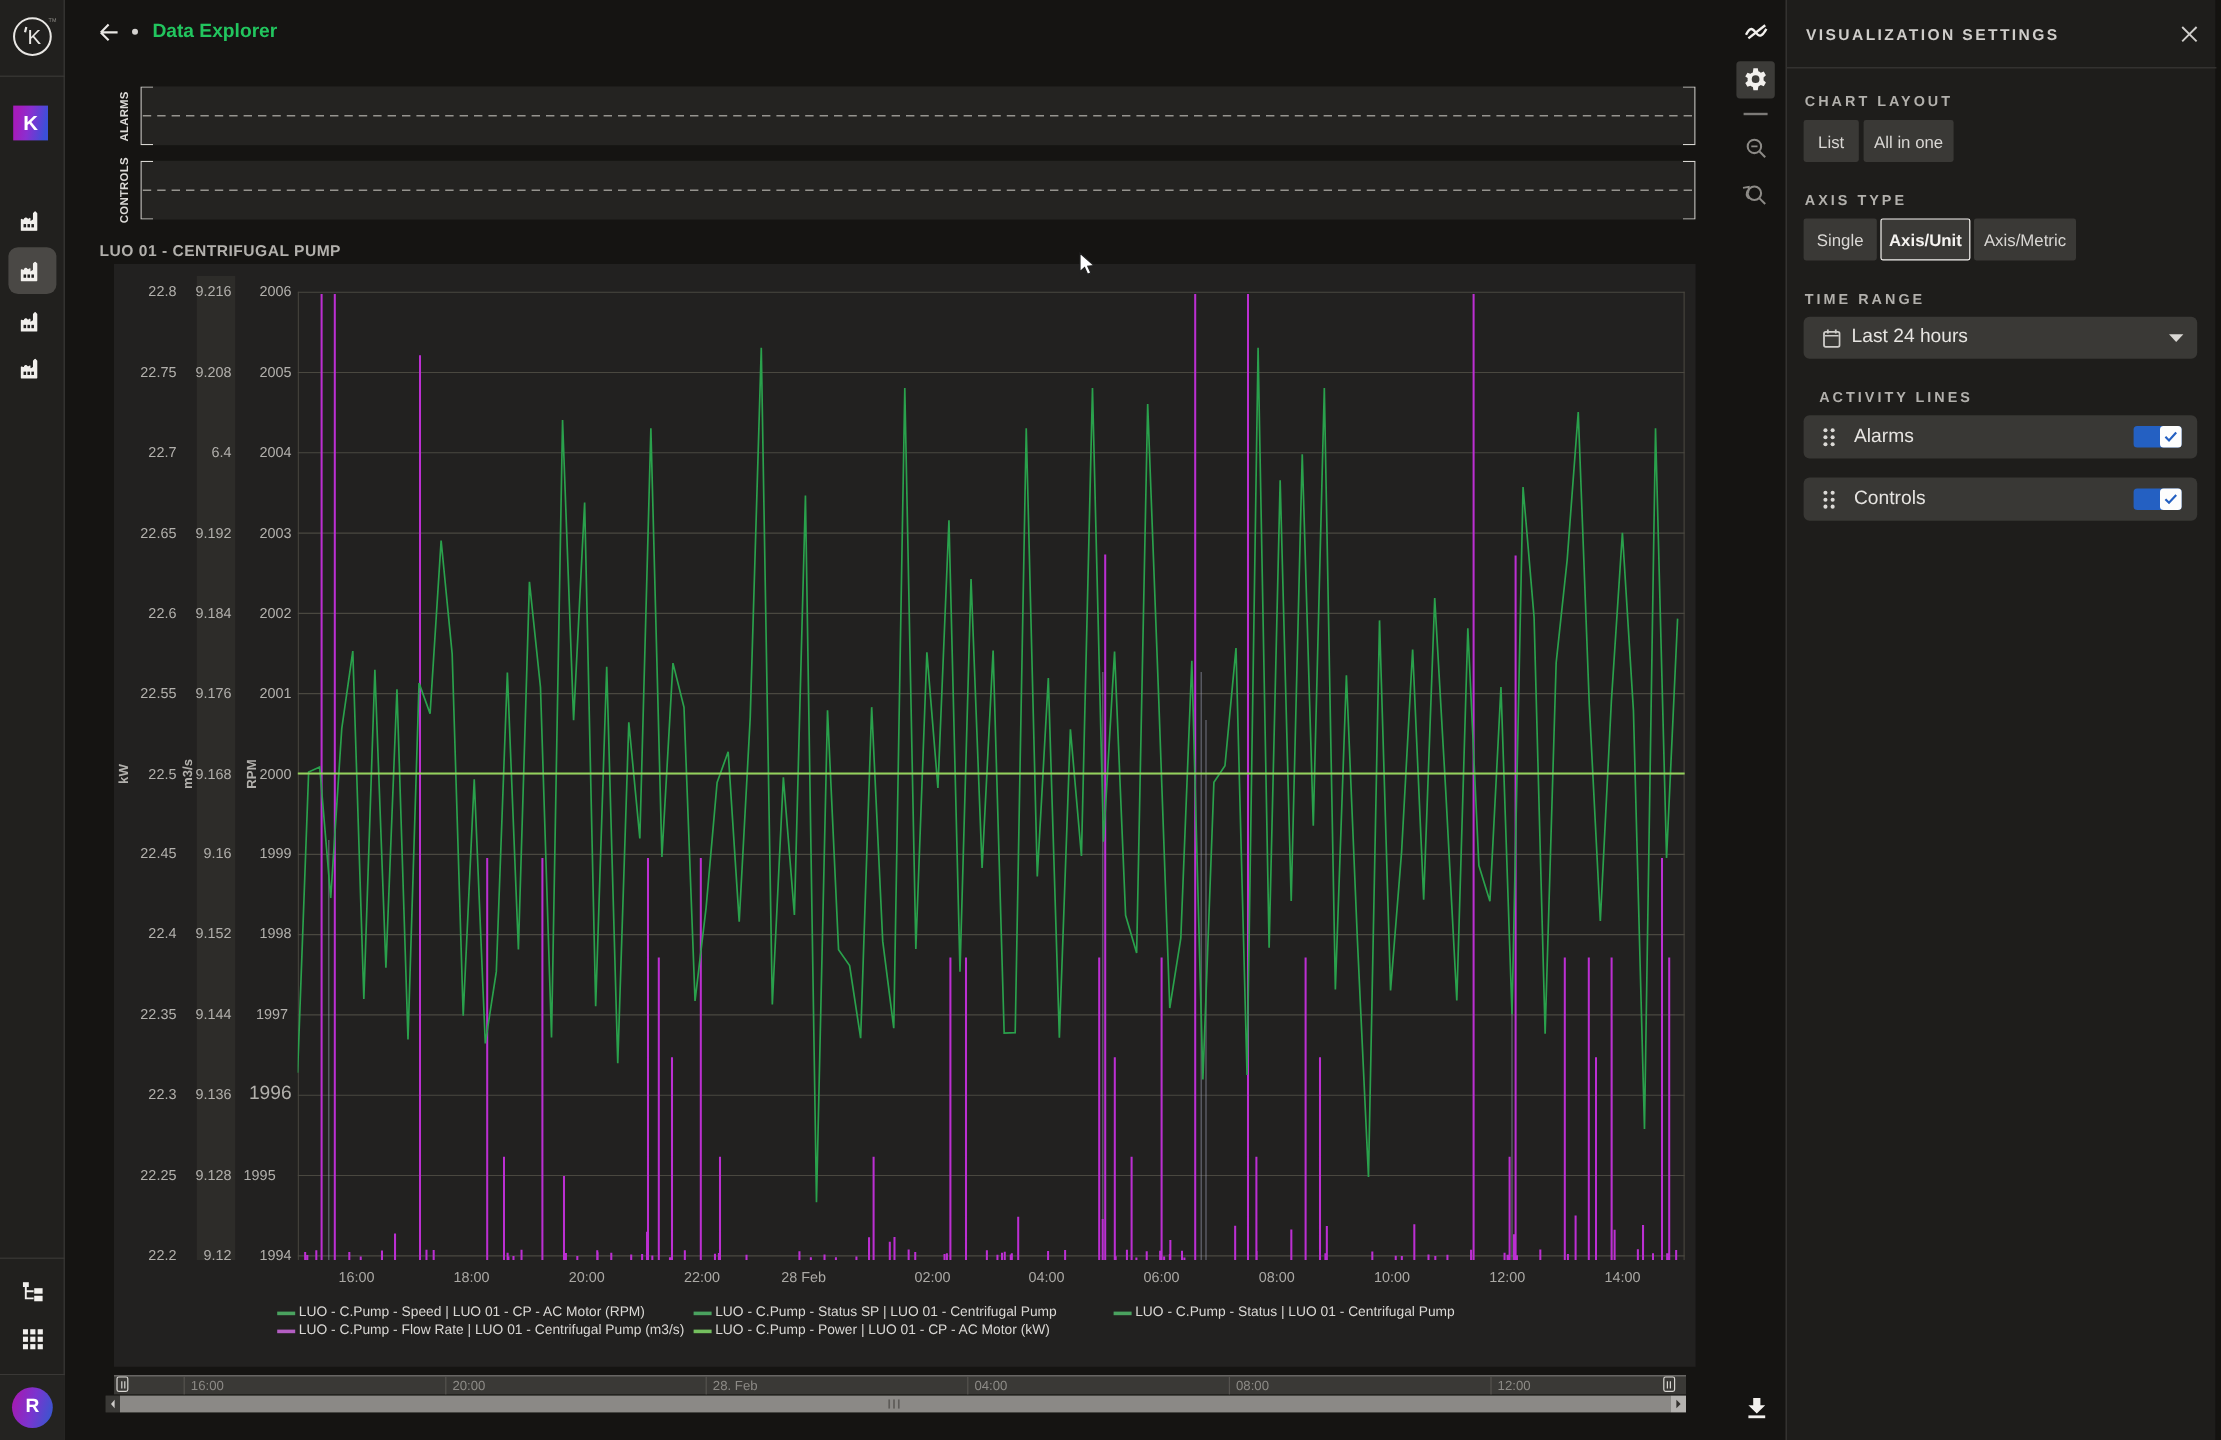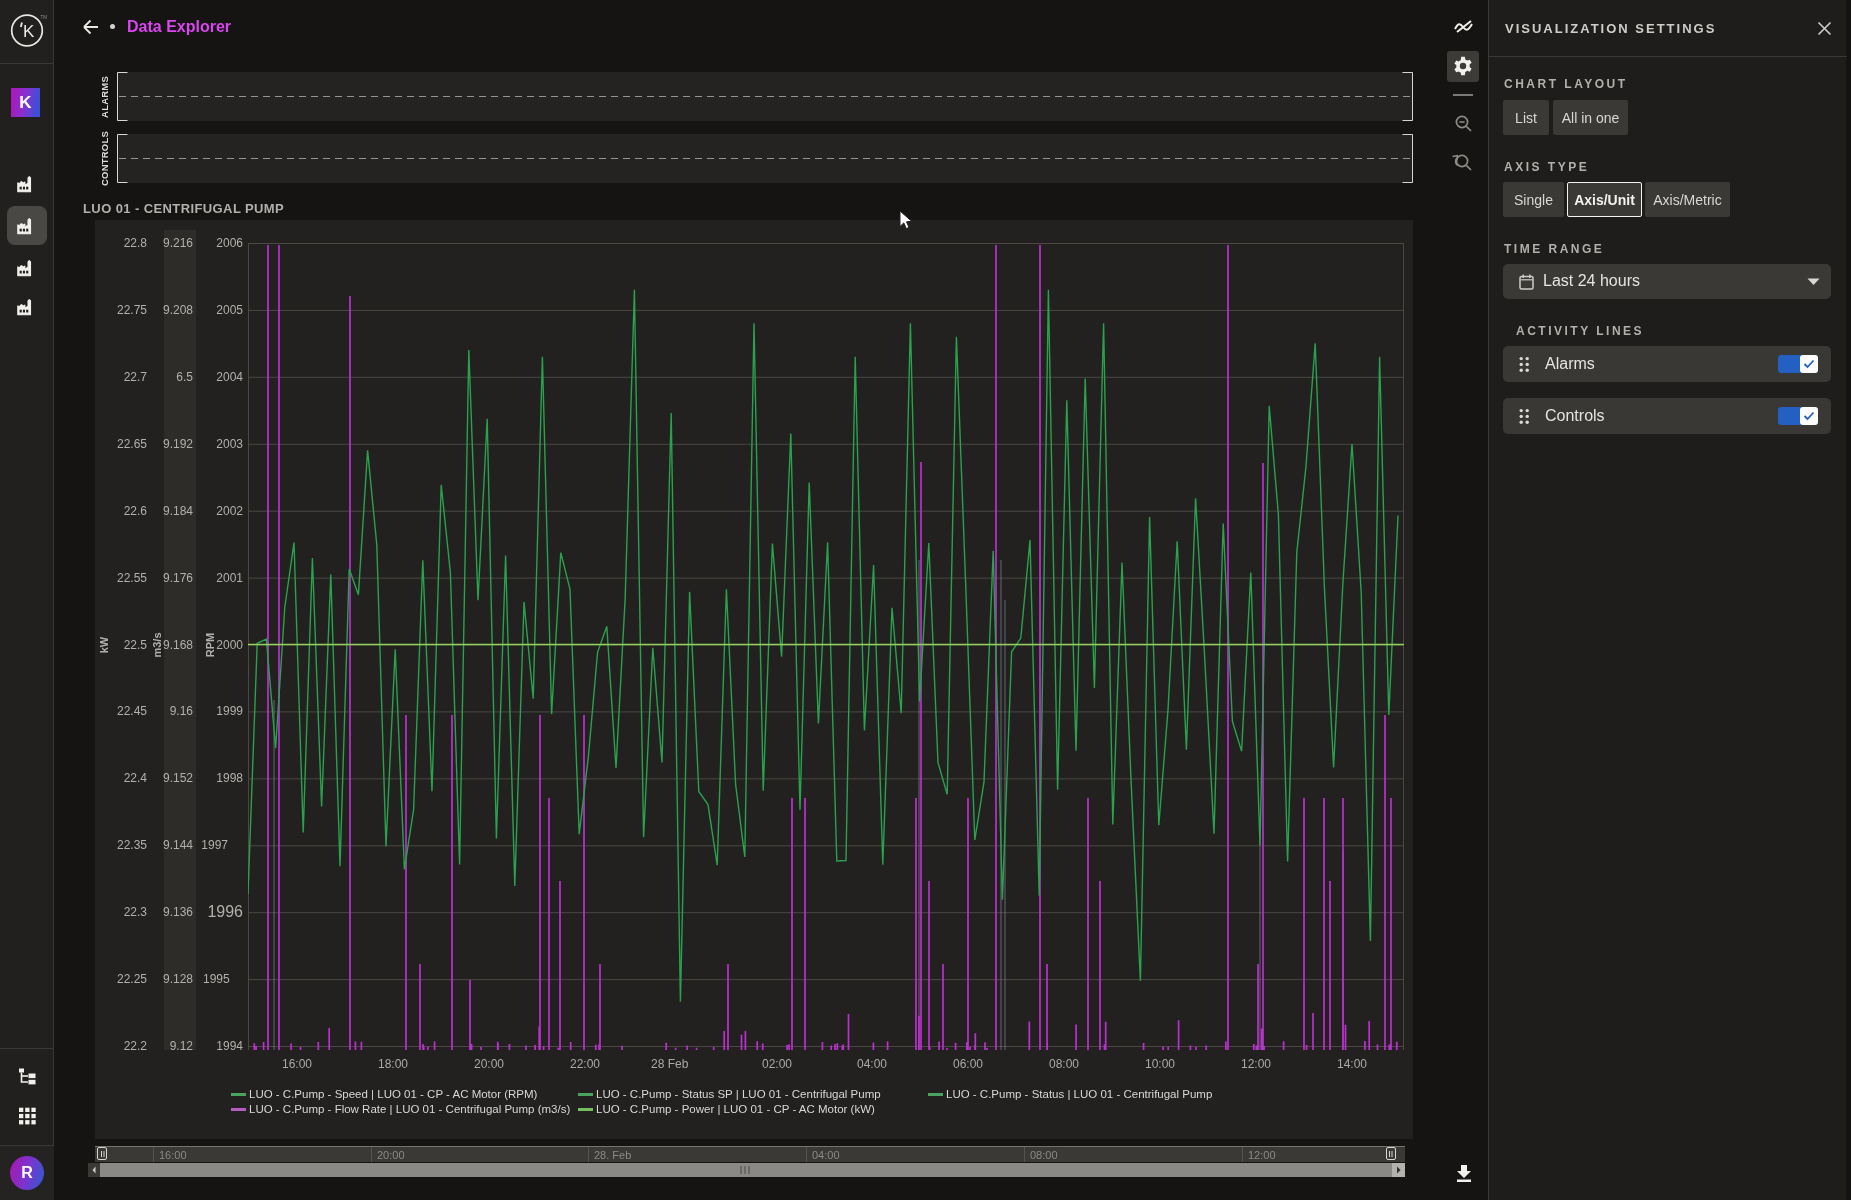--- a/index.html
+++ b/index.html
@@ -81,21 +81,21 @@
   </svg>
   <div class="abs" style="left:0;top:1145px;width:54px;height:1px;background:#3a3836;"></div>
   <div class="abs" style="left:0;top:1146px;width:54px;height:54px;background:#242321;"></div>
   <div class="abs" style="left:10px;top:1156px;width:34px;height:34px;border-radius:50%;background:linear-gradient(105deg,#a21cb4 10%,#7b34cf 50%,#3558cf 95%);color:#fff;font-size:16px;font-weight:700;display:flex;align-items:center;justify-content:center;">R</div>
 </div>
 
 <svg class="abs" style="left:82px;top:19px" width="17" height="16" viewBox="0 0 17 16">
   <path d="M16 8 H2 M2 8 L8.5 1.5 M2 8 L8.5 14.5" stroke="#e9e7e4" stroke-width="1.8" fill="none"></path>
 </svg>
 <div class="abs" style="left:110px;top:24px;width:5px;height:5px;border-radius:50%;background:#d4d2cf;"></div>
-<div class="abs" style="left:127px;top:18px;font-size:16px;font-weight:700;color:#d946ef;">Data Explorer</div>
+<div class="abs" style="left:127px;top:18px;font-size:16px;font-weight:700;color:#22c55e;">Data Explorer</div>
 
 <svg class="abs" style="left:96px;top:57px" width="16" height="80">
     <text x="8" y="40" transform="rotate(-90 8 40)" text-anchor="middle" dominant-baseline="central" font-size="9.5" font-weight="bold" letter-spacing="0.2" fill="#dcdad7">ALARMS</text>
   </svg>
 <div class="abs" style="left:117px;top:72px;width:1296px;height:49px;background:#242321;"></div>
 <svg class="abs" style="left:117px;top:72px" width="1296" height="49">
   <path d="M10.5 0.5 H0.5 V48.5 H10.5" stroke="#d8d6d2" stroke-width="1" fill="none"></path>
   <path d="M1285.5 0.5 H1295.5 V48.5 H1285.5" stroke="#d8d6d2" stroke-width="1" fill="none"></path>
   <line x1="2" y1="24.5" x2="1294" y2="24.5" stroke="#96948f" stroke-width="1.2" stroke-dasharray="7 5"></line>
 </svg>
@@ -114,21 +114,21 @@
 
 <div class="abs" style="left:164px;top:230px;width:32px;height:820px;background:#2d2c29;"></div>
 
 <div class="abs" style="left:99px;top:236px;width:48px;height:14px;line-height:14px;text-align:right;font-size:12px;color:#b2b0ac;">22.8</div>
 <div class="abs" style="left:153px;top:236px;width:40px;height:14px;line-height:14px;text-align:right;font-size:12px;color:#b2b0ac;">9.216</div>
 <div class="abs" style="left:203px;top:236px;width:40px;height:14px;line-height:14px;text-align:right;font-size:12px;color:#b2b0ac;">2006</div>
 <div class="abs" style="left:99px;top:303px;width:48px;height:14px;line-height:14px;text-align:right;font-size:12px;color:#b2b0ac;">22.75</div>
 <div class="abs" style="left:153px;top:303px;width:40px;height:14px;line-height:14px;text-align:right;font-size:12px;color:#b2b0ac;">9.208</div>
 <div class="abs" style="left:203px;top:303px;width:40px;height:14px;line-height:14px;text-align:right;font-size:12px;color:#b2b0ac;">2005</div>
 <div class="abs" style="left:99px;top:370px;width:48px;height:14px;line-height:14px;text-align:right;font-size:12px;color:#b2b0ac;">22.7</div>
-<div class="abs" style="left:153px;top:370px;width:40px;height:14px;line-height:14px;text-align:right;font-size:12px;color:#b2b0ac;">6.5</div>
+<div class="abs" style="left:153px;top:370px;width:40px;height:14px;line-height:14px;text-align:right;font-size:12px;color:#b2b0ac;">6.4</div>
 <div class="abs" style="left:203px;top:370px;width:40px;height:14px;line-height:14px;text-align:right;font-size:12px;color:#b2b0ac;">2004</div>
 <div class="abs" style="left:99px;top:437px;width:48px;height:14px;line-height:14px;text-align:right;font-size:12px;color:#b2b0ac;">22.65</div>
 <div class="abs" style="left:153px;top:437px;width:40px;height:14px;line-height:14px;text-align:right;font-size:12px;color:#b2b0ac;">9.192</div>
 <div class="abs" style="left:203px;top:437px;width:40px;height:14px;line-height:14px;text-align:right;font-size:12px;color:#b2b0ac;">2003</div>
 <div class="abs" style="left:99px;top:504px;width:48px;height:14px;line-height:14px;text-align:right;font-size:12px;color:#b2b0ac;">22.6</div>
 <div class="abs" style="left:153px;top:504px;width:40px;height:14px;line-height:14px;text-align:right;font-size:12px;color:#b2b0ac;">9.184</div>
 <div class="abs" style="left:203px;top:504px;width:40px;height:14px;line-height:14px;text-align:right;font-size:12px;color:#b2b0ac;">2002</div>
 <div class="abs" style="left:99px;top:571px;width:48px;height:14px;line-height:14px;text-align:right;font-size:12px;color:#b2b0ac;">22.55</div>
 <div class="abs" style="left:153px;top:571px;width:40px;height:14px;line-height:14px;text-align:right;font-size:12px;color:#b2b0ac;">9.176</div>
 <div class="abs" style="left:203px;top:571px;width:40px;height:14px;line-height:14px;text-align:right;font-size:12px;color:#b2b0ac;">2001</div>
@@ -136,21 +136,21 @@
 <div class="abs" style="left:153px;top:638px;width:40px;height:14px;line-height:14px;text-align:right;font-size:12px;color:#b2b0ac;">9.168</div>
 <div class="abs" style="left:203px;top:638px;width:40px;height:14px;line-height:14px;text-align:right;font-size:12px;color:#b2b0ac;">2000</div>
 <div class="abs" style="left:99px;top:704px;width:48px;height:14px;line-height:14px;text-align:right;font-size:12px;color:#b2b0ac;">22.45</div>
 <div class="abs" style="left:153px;top:704px;width:40px;height:14px;line-height:14px;text-align:right;font-size:12px;color:#b2b0ac;">9.16</div>
 <div class="abs" style="left:203px;top:704px;width:40px;height:14px;line-height:14px;text-align:right;font-size:12px;color:#b2b0ac;">1999</div>
 <div class="abs" style="left:99px;top:771px;width:48px;height:14px;line-height:14px;text-align:right;font-size:12px;color:#b2b0ac;">22.4</div>
 <div class="abs" style="left:153px;top:771px;width:40px;height:14px;line-height:14px;text-align:right;font-size:12px;color:#b2b0ac;">9.152</div>
 <div class="abs" style="left:203px;top:771px;width:40px;height:14px;line-height:14px;text-align:right;font-size:12px;color:#b2b0ac;">1998</div>
 <div class="abs" style="left:99px;top:838px;width:48px;height:14px;line-height:14px;text-align:right;font-size:12px;color:#b2b0ac;">22.35</div>
 <div class="abs" style="left:153px;top:838px;width:40px;height:14px;line-height:14px;text-align:right;font-size:12px;color:#b2b0ac;">9.144</div>
-<div class="abs" style="left:188px;top:838px;width:40px;height:14px;line-height:14px;text-align:right;font-size:12px;color:#b2b0ac;">1997</div>
+<div class="abs" style="left:200px;top:838px;width:40px;height:14px;line-height:14px;text-align:right;font-size:12px;color:#b2b0ac;">1997</div>
 <div class="abs" style="left:99px;top:905px;width:48px;height:14px;line-height:14px;text-align:right;font-size:12px;color:#b2b0ac;">22.3</div>
 <div class="abs" style="left:153px;top:905px;width:40px;height:14px;line-height:14px;text-align:right;font-size:12px;color:#b2b0ac;">9.136</div>
 <div class="abs" style="left:203px;top:905px;width:40px;height:14px;line-height:14px;text-align:right;font-size:16px;color:#b2b0ac;">1996</div>
 <div class="abs" style="left:99px;top:972px;width:48px;height:14px;line-height:14px;text-align:right;font-size:12px;color:#b2b0ac;">22.25</div>
 <div class="abs" style="left:153px;top:972px;width:40px;height:14px;line-height:14px;text-align:right;font-size:12px;color:#b2b0ac;">9.128</div>
 <div class="abs" style="left:203px;top:972px;width:40px;height:14px;line-height:14px;text-align:left;font-size:12px;color:#b2b0ac;">1995</div>
 <div class="abs" style="left:99px;top:1039px;width:48px;height:14px;line-height:14px;text-align:right;font-size:12px;color:#b2b0ac;">22.2</div>
 <div class="abs" style="left:153px;top:1039px;width:40px;height:14px;line-height:14px;text-align:right;font-size:12px;color:#b2b0ac;">9.12</div>
 <div class="abs" style="left:203px;top:1039px;width:40px;height:14px;line-height:14px;text-align:right;font-size:12px;color:#b2b0ac;">1994</div>
 

